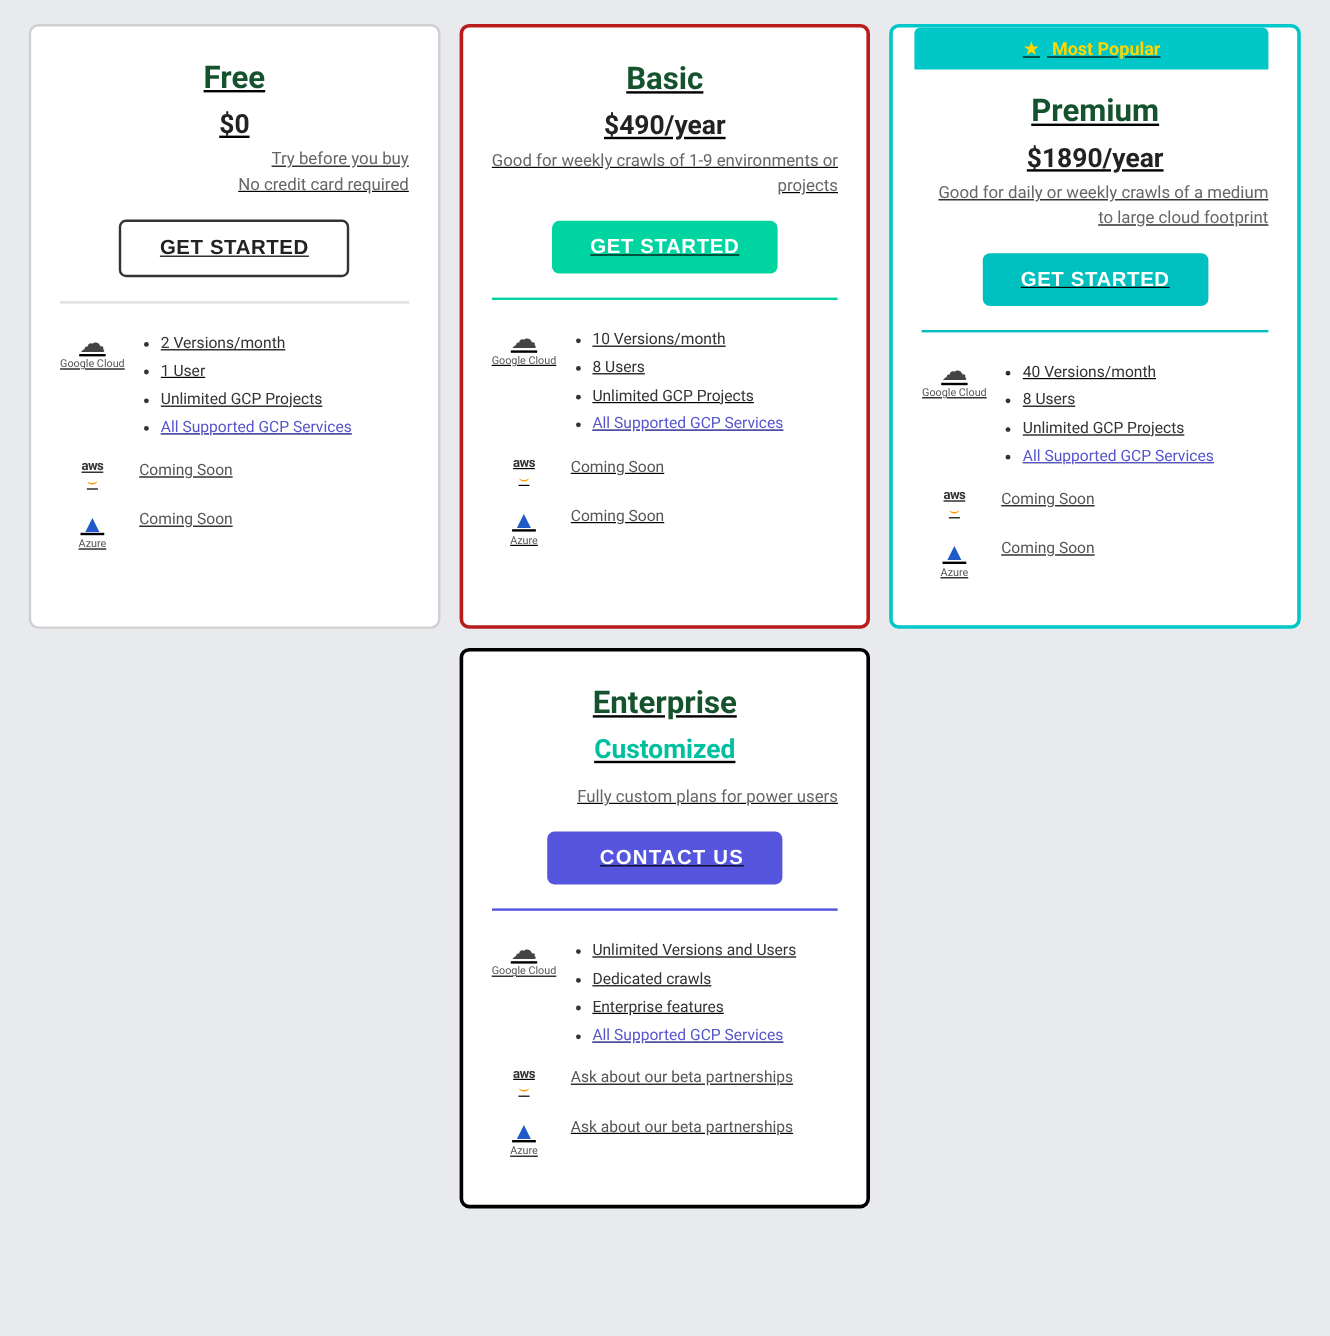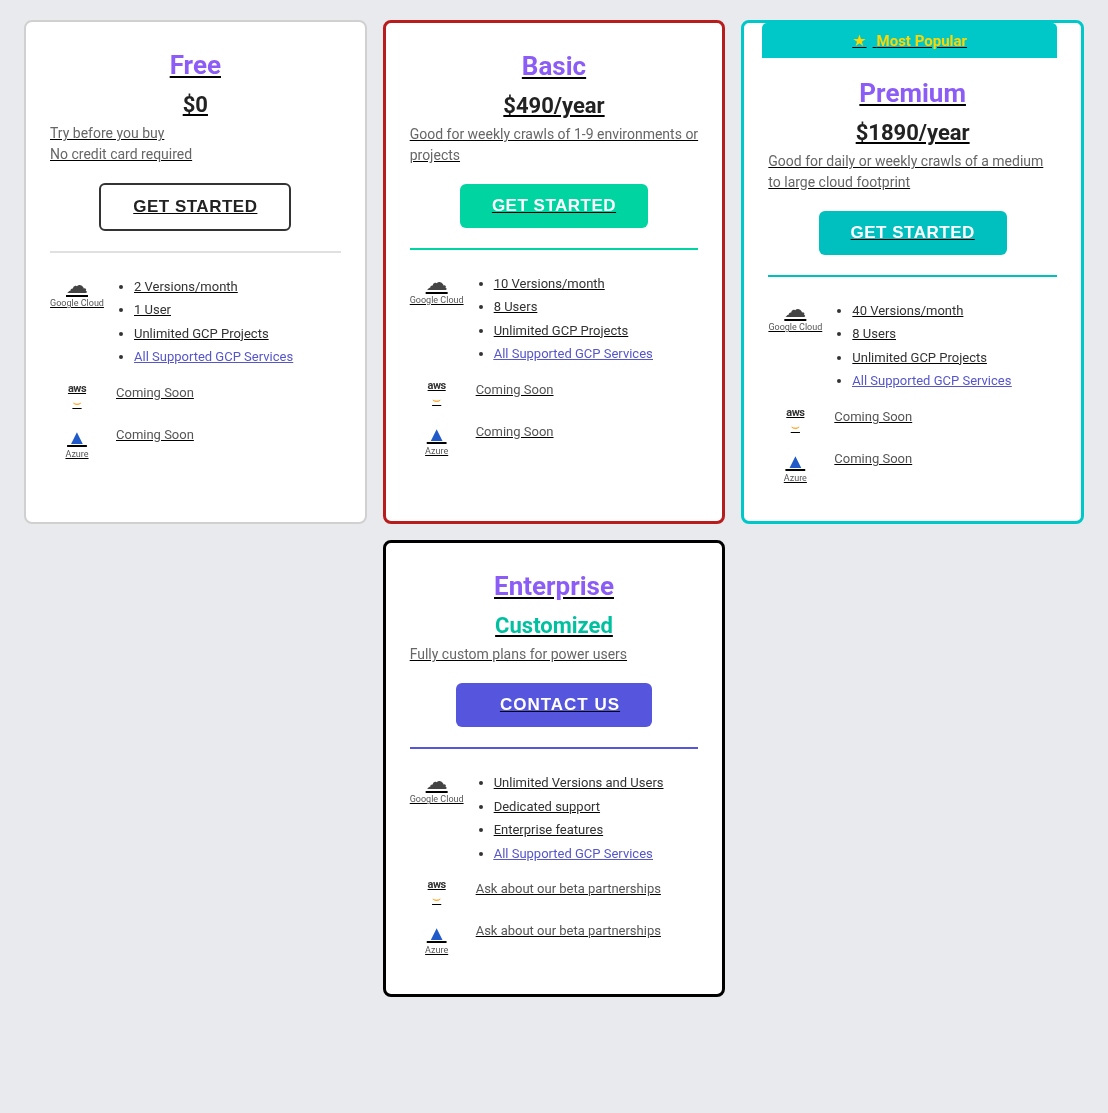--- a/index.html
+++ b/index.html
@@ -56,39 +56,39 @@
       font-size: 15px;
     }
     .star-icon {
       color: #ffd700;
       margin-right: 6px;
     }
     .card-title {
       text-align: center;
       font-size: 26px;
       font-weight: bold;
-      color: #8b5cf6;
+      color: #14532d;
       margin-bottom: 12px;
     }
     .card-price {
       text-align: center;
       font-size: 22px;
       font-weight: bold;
       color: #222;
       margin-bottom: 6px;
     }
     .card-price-enterprise {
       text-align: center;
       font-size: 22px;
       font-weight: bold;
       color: #00c0a0;
-      margin-bottom: 6px;
+      margin-bottom: 16px;
     }
     .card-desc {
-      text-align: left;
+      text-align: right;
       color: #666;
       font-size: 14px;
       margin-bottom: 18px;
       line-height: 1.5;
     }
     .btn {
       display: block;
       margin: 0 auto 20px;
       padding: 12px 32px;
       border-radius: 6px;
@@ -341,21 +341,21 @@
 
     <div class="provider-section">
       <div class="provider-row">
         <div class="provider-logo">
           <span class="cloud-icon">☁</span>
           <span class="provider-logo-gcp">Google Cloud</span>
         </div>
         <div class="provider-content">
           <ul class="feature-list">
             <li>Unlimited Versions and Users</li>
-            <li>Dedicated support</li>
+            <li>Dedicated crawls</li>
             <li>Enterprise features</li>
             <li><a href="#">All Supported GCP Services</a></li>
           </ul>
         </div>
       </div>
     </div>
 
     <div class="provider-section">
       <div class="provider-row">
         <div class="provider-logo">

